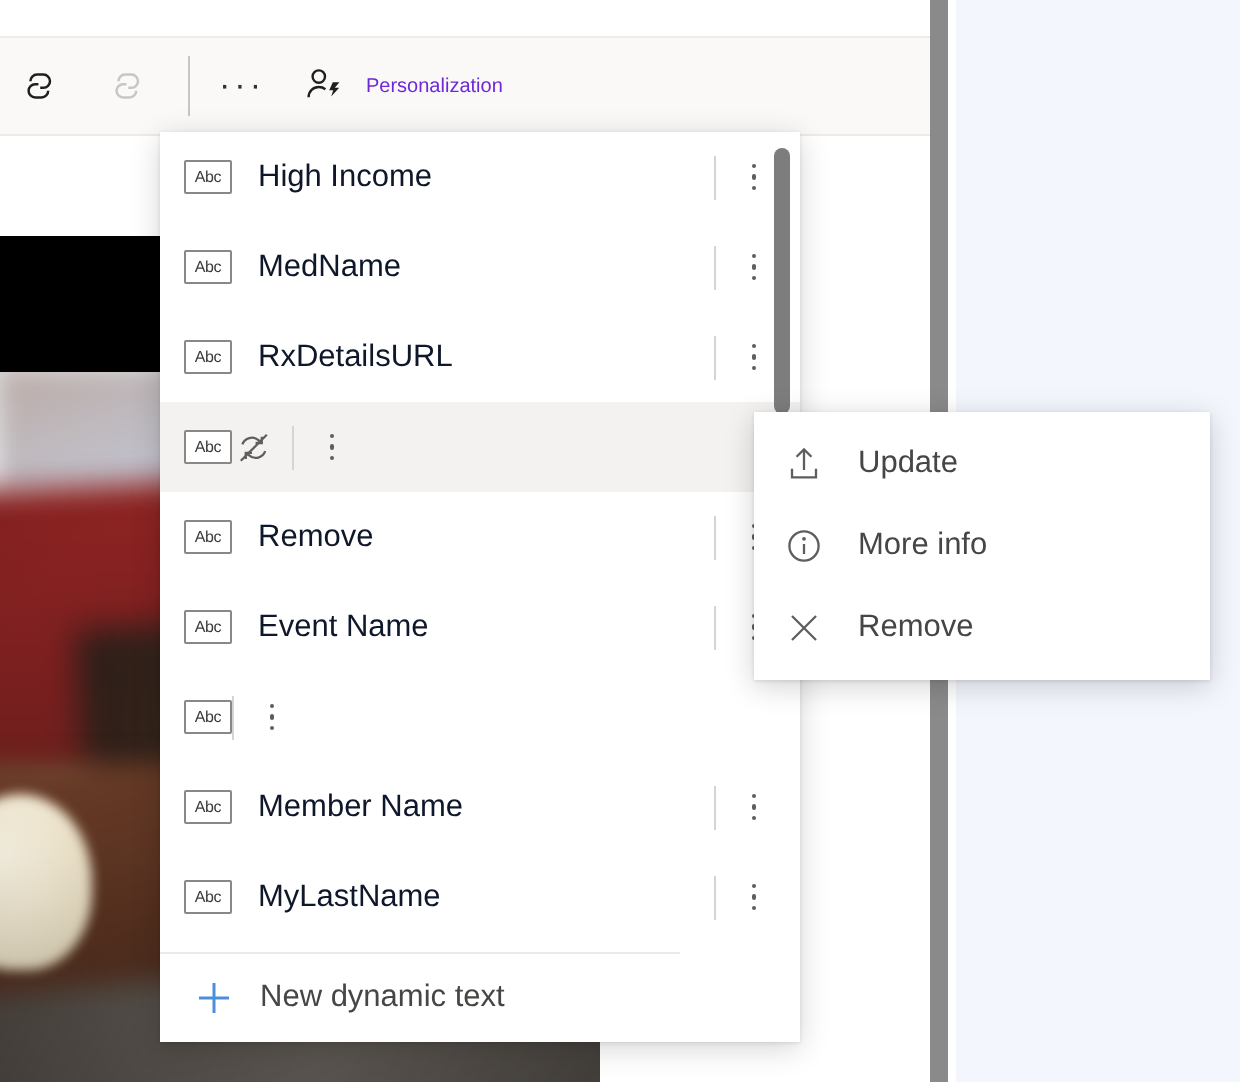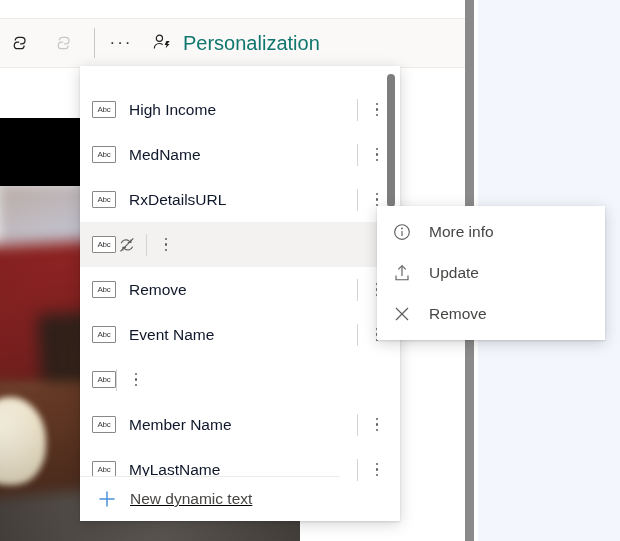--- a/index.html
+++ b/index.html
@@ -150,22 +150,22 @@
   }
   .cb-tab {
     height: 48px;
     display: flex;
     align-items: center;
     gap: 10px;
     padding: 0 14px 0 10px;
     cursor: pointer;
   }
   .cb-tab-label {
-    font-size: 20px;
-    color: #0f766e;
+    font-size: 10px;
+    color: #6d28d9;
     white-space: nowrap;
   }
 
   
   #dynamic-text-panel {
     position: absolute;
     left: 80px;
     top: 66px;
     width: 320px;
     height: 455px;
@@ -174,21 +174,20 @@
     box-sizing: border-box;
     overflow: hidden;
   }
   #dynamic-text-list {
     position: absolute;
     left: 0;
     top: 0;
     width: 320px;
     height: 410px;
     overflow: hidden;
-    margin-top: 21px;
   }
   .dt-row {
     position: relative;
     height: 45px;
     display: flex;
     align-items: center;
     padding-left: 12px;
     box-sizing: border-box;
     cursor: pointer;
   }
@@ -285,21 +284,20 @@
     bottom: 0;
     width: 260px;
     height: 45px;
     border-top: 1px solid #edebe9;
     display: flex;
     align-items: center;
     padding-left: 16px;
     box-sizing: border-box;
     cursor: pointer;
     background: #ffffff;
-    text-decoration: underline;
   }
   .dt-plus {
     width: 22px;
     height: 22px;
     display: flex;
     align-items: center;
     justify-content: center;
     flex: 0 0 auto;
   }
   .dt-footer-label {
@@ -544,47 +542,47 @@
         </g>
       </svg>
     </span>
     <span class="dt-footer-label">New dynamic text</span>
   </div>
 </div>
 
 <div id="context-menu">
 
 <div class="ctx-item">
+      <span class="ctx-icon">
+        <svg width="20" height="20" viewBox="0 0 20 20">
+          <g fill="none" stroke="#605e5c" stroke-width="1.15">
+            <line x1="10" y1="2.8" x2="10" y2="13"></line>
+            <path d="M6.3 6.4 10 2.7l3.7 3.7"></path>
+            <path d="M4 12.4v4.3h12v-4.3"></path>
+          </g>
+        </svg>
+      </span>
+      <span class="ctx-label">Update</span>
+    </div>
+    <div class="ctx-item">
       <span class="ctx-icon">
         <svg width="20" height="20" viewBox="0 0 20 20">
           <g fill="none" stroke="#605e5c" stroke-width="1.15">
             <circle cx="10" cy="10" r="7.3"></circle>
             <line x1="10" y1="9" x2="10" y2="14"></line>
           </g>
           <circle cx="10" cy="6.4" r="0.95" fill="#605e5c"></circle>
         </svg>
       </span>
       <span class="ctx-label">More info</span>
     </div>
     <div class="ctx-item">
       <span class="ctx-icon">
         <svg width="20" height="20" viewBox="0 0 20 20">
           <g fill="none" stroke="#605e5c" stroke-width="1.15">
-            <line x1="10" y1="2.8" x2="10" y2="13"></line>
-            <path d="M6.3 6.4 10 2.7l3.7 3.7"></path>
-            <path d="M4 12.4v4.3h12v-4.3"></path>
-          </g>
-        </svg>
-      </span>
-      <span class="ctx-label">Update</span>
-    </div>
-    <div class="ctx-item">
-      <span class="ctx-icon">
-        <svg width="20" height="20" viewBox="0 0 20 20">
-          <g fill="none" stroke="#605e5c" stroke-width="1.15">
             <line x1="4" y1="4" x2="16" y2="16"></line>
             <line x1="16" y1="4" x2="4" y2="16"></line>
           </g>
         </svg>
       </span>
       <span class="ctx-label">Remove</span>
     </div>
   </div>
 
 </body></html>

